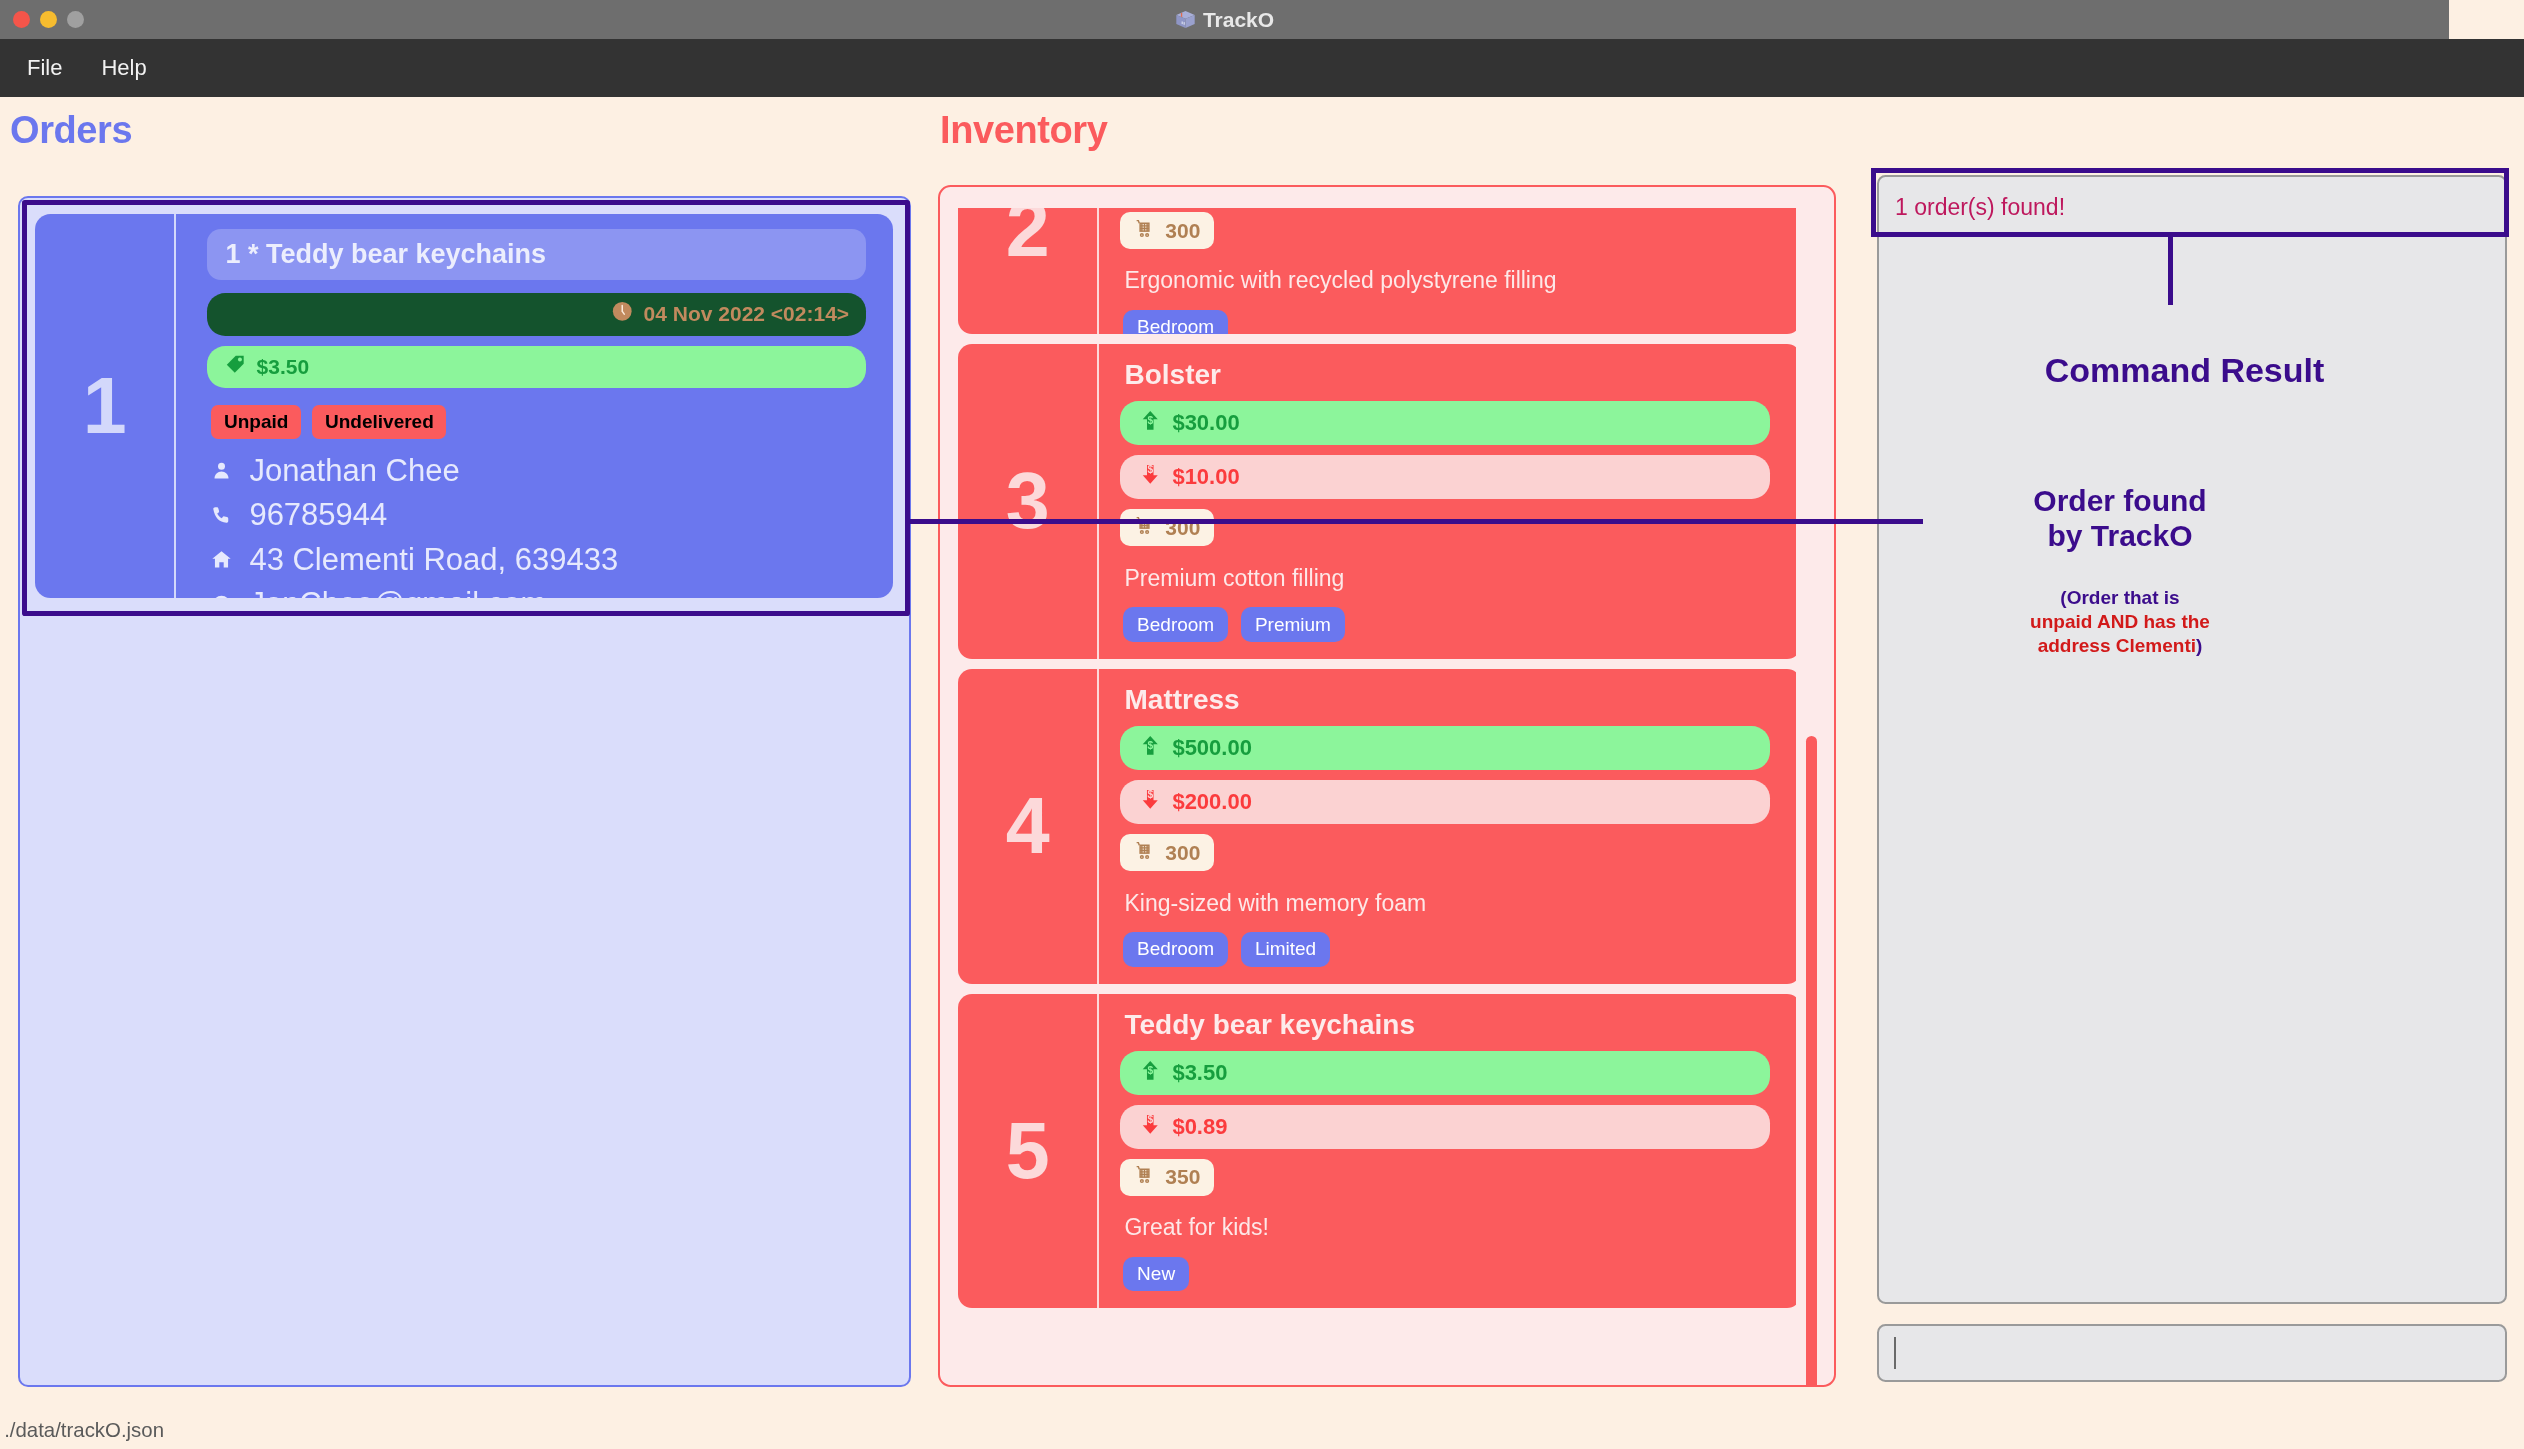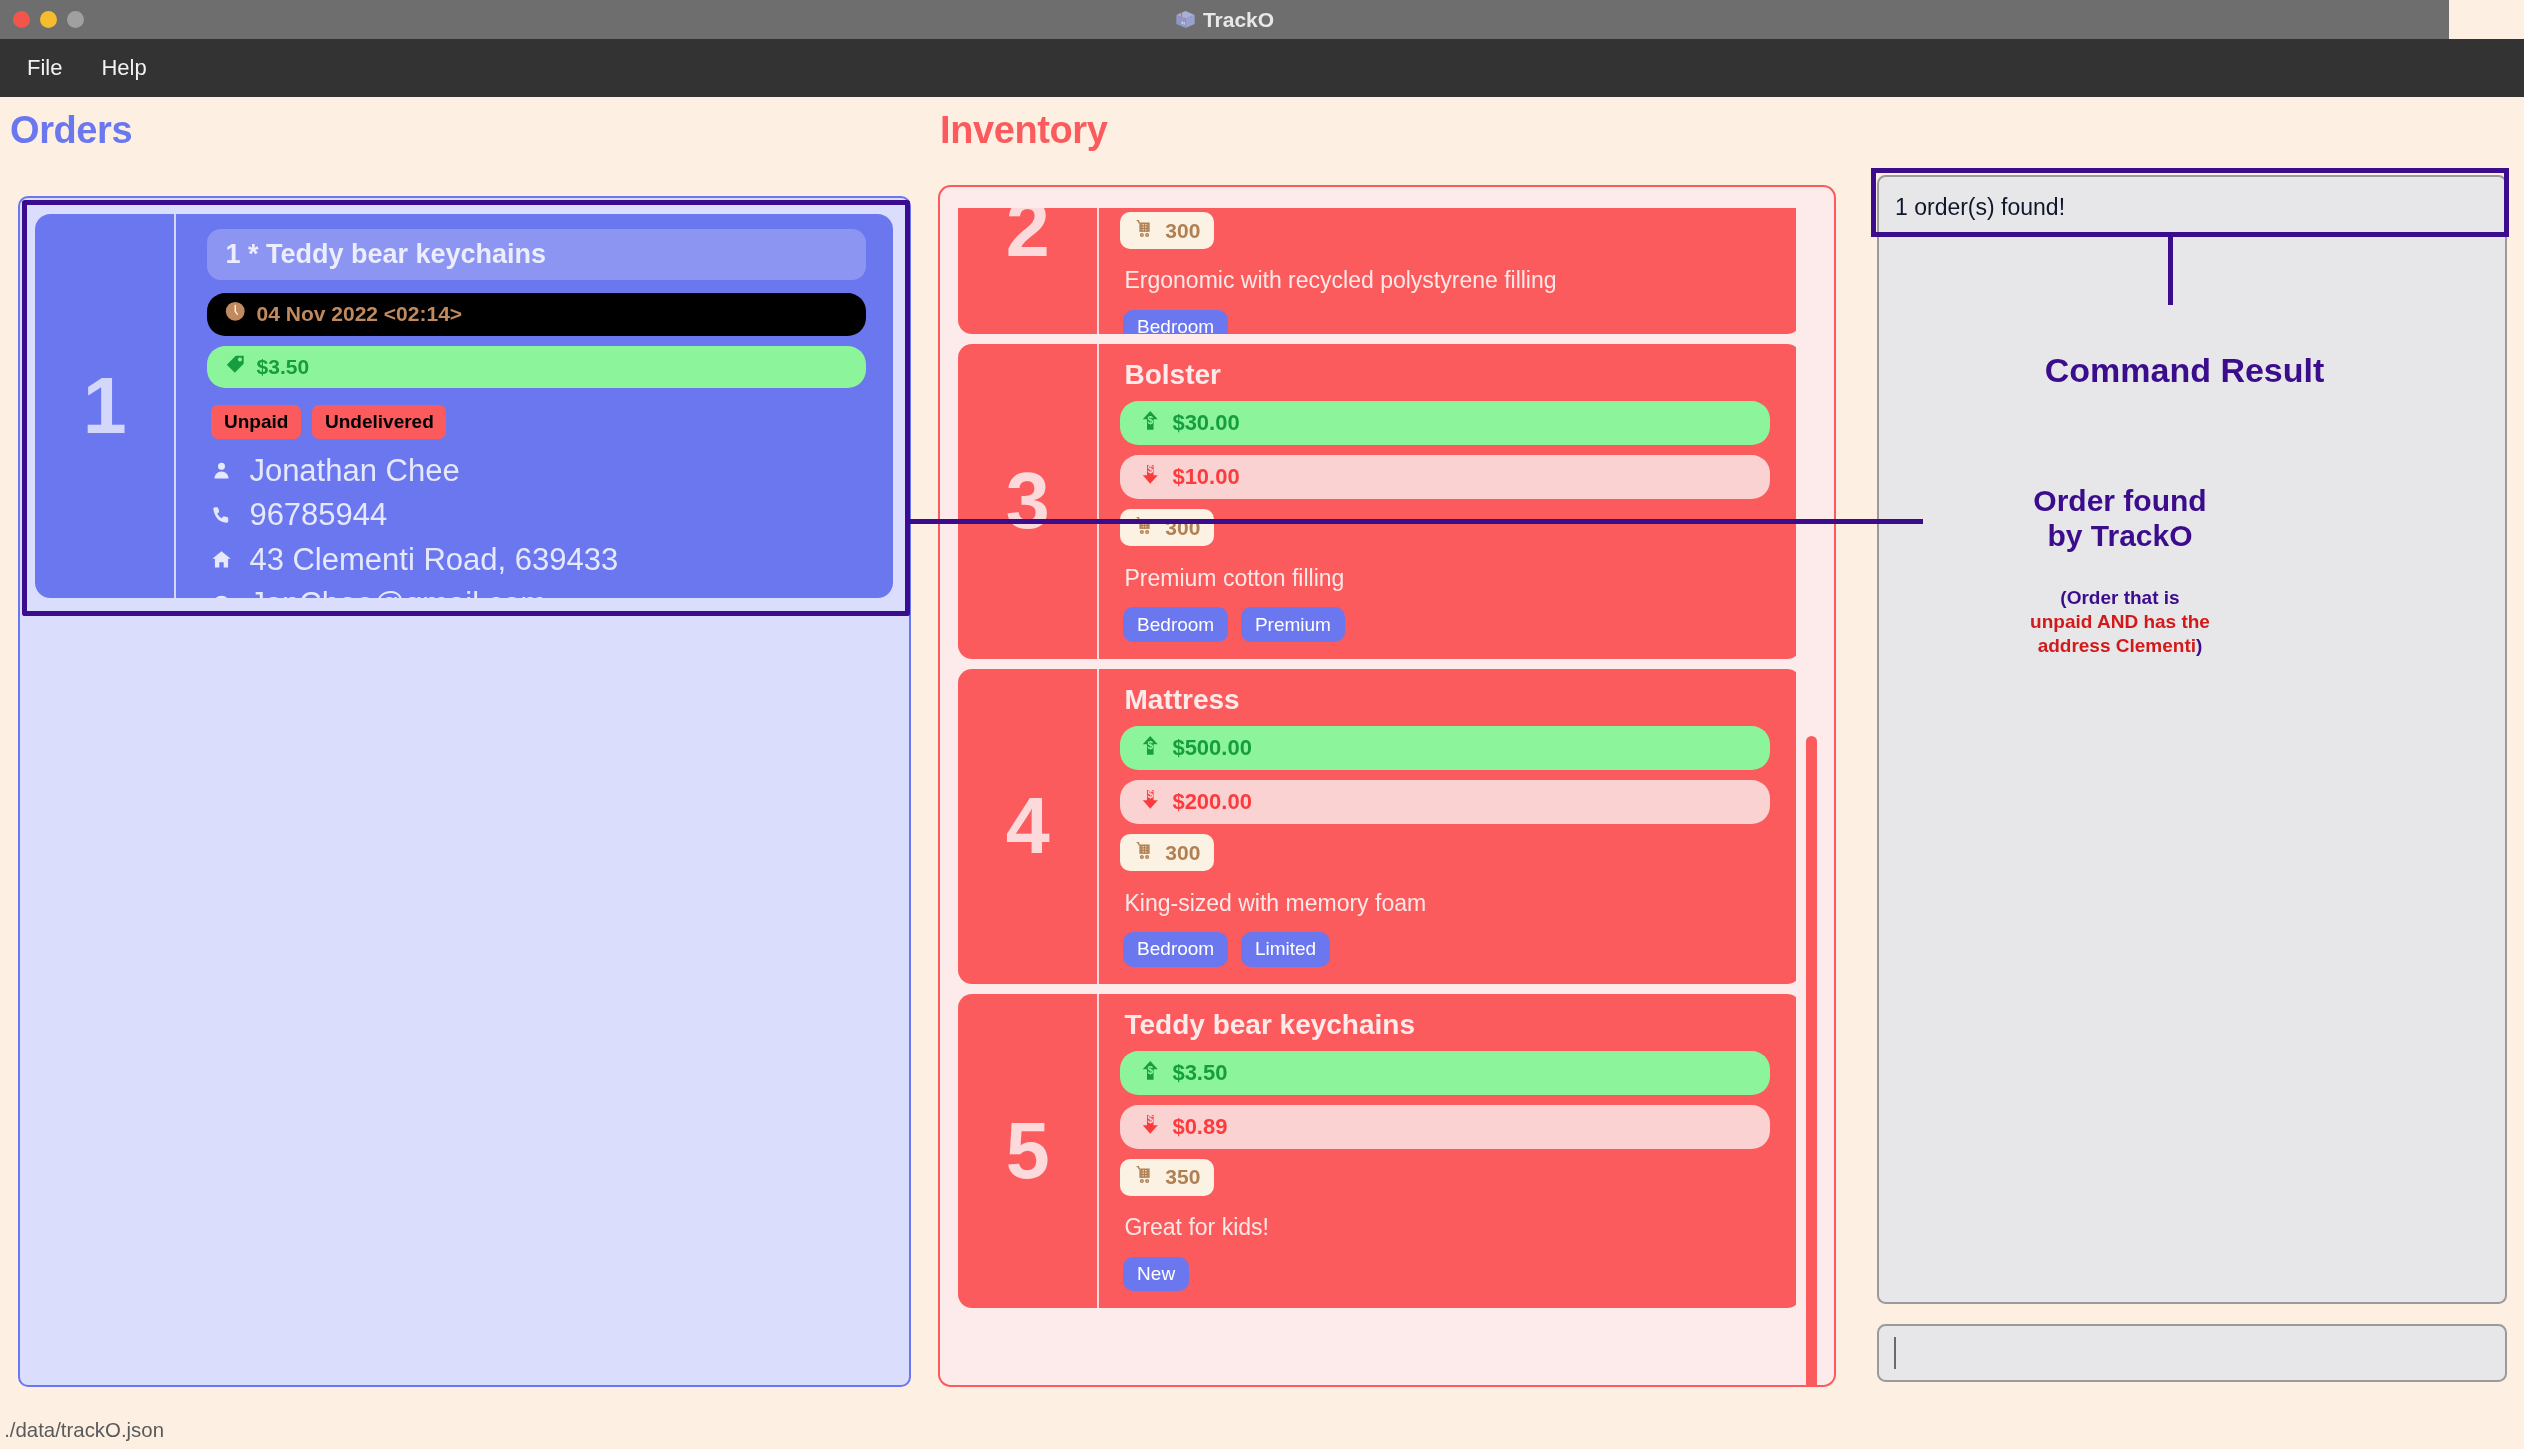--- a/index.html
+++ b/index.html
@@ -63,21 +63,21 @@
   .order-body { flex: 1; padding: 15.5px 27px 15.5px 31px; display: flex; flex-direction: column; }
   .order-name-bar {
     background: #8C95F2; border-radius: 14px;
     padding: 10px 18.3px; font-size: 27px; font-weight: bold; color: #ECEEFD;
     margin-bottom: 12.7px;
   }
   .pill-bar {
     border-radius: 18.3px; padding: 7.7px 17px; font-size: 21px; font-weight: bold;
     display: flex; align-items: center; gap: 10px; margin-bottom: 10px;
   }
-  .pill-date { background: #000000; color: #C18A5E; }
+  .pill-date { background: #14532d; color: #C18A5E; justify-content: flex-end; }
   .pill-price { background: #8CF59B; color: #169E3E; }
   .tag-row { display: flex; gap: 11.3px; margin: 7px 0 14px 4.2px; }
   .tag-red {
     background: #FB5B5D; color: #000000; font-size: 19px; font-weight: bold;
     border-radius: 7px; padding: 5.6px 12.7px;
   }
   .contact-row {
     display: flex; align-items: center; gap: 15.5px;
     font-size: 31px; color: #E6E9FD; margin-bottom: 8.5px; padding-left: 2.8px;
   }
@@ -127,21 +127,21 @@
     background: #FB5B5D; border-radius: 5.6px;
   }
 
   
   #result-panel {
     position: absolute; left: 1877px; top: 175px; width: 630px; height: 1129px;
     background: #E7E7E9; border: 2.1px solid #9A9A9A; border-radius: 8.5px;
   }
   #result-text {
     position: absolute; left: 1895px; top: 194px; width: 599px;
-    font-size: 23px; color: #0f172a;
+    font-size: 23px; color: #be185d;
   }
   #result-highlight {
     position: absolute; left: 1871px; top: 168px; width: 638px; height: 69px;
     border: 5px solid #3B0C8C; pointer-events: none;
   }
   #command-input {
     position: absolute; left: 1877px; top: 1324px; width: 630px; height: 58px;
     background: #E7E7E9; border: 2.1px solid #9A9A9A; border-radius: 8.5px;
   }
   #caret {

